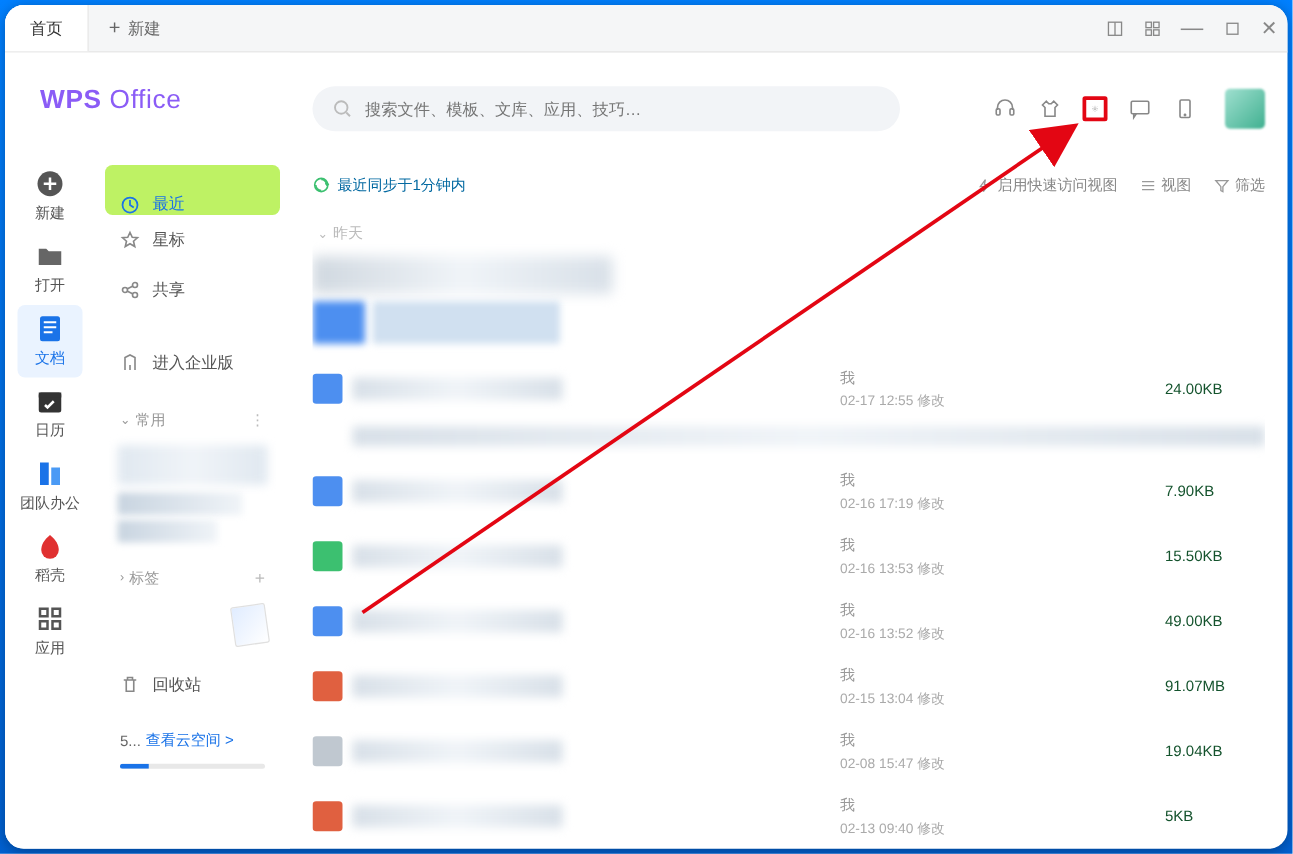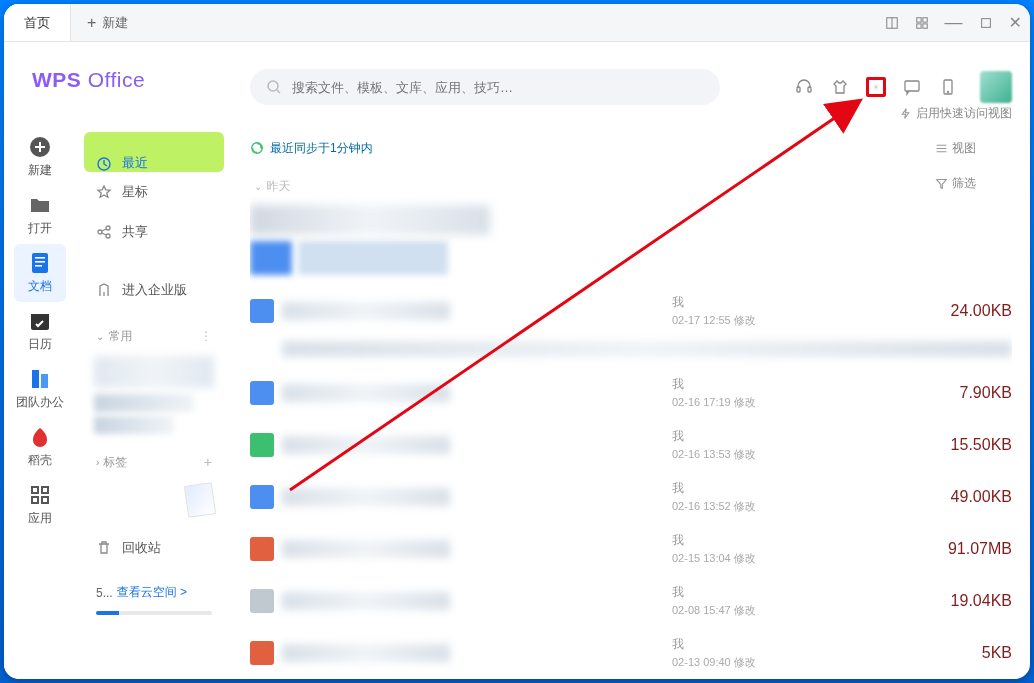--- a/index.html
+++ b/index.html
@@ -51,36 +51,36 @@
 .search-box { flex: 0 0 470px; height: 36px; background: #f2f4f7; border-radius: 18px; display: flex; align-items: center; padding: 0 16px; gap: 10px; color: #aaa; font-size: 13px; }
 .search-box input { border: none; background: transparent; flex: 1; outline: none; font-size: 13px; color: #666; }
 .top-icons { margin-left: auto; display: flex; align-items: center; gap: 16px; color: #888; }
 .top-icons span { cursor: pointer; display: inline-flex; align-items: center; justify-content: center; width: 20px; height: 20px; }
 .highlight-box { border: 3px solid #e30613; padding: 4px; border-radius: 2px; }
 .avatar { width: 32px; height: 32px; background: linear-gradient(135deg, #a0e0d0, #40b090); border-radius: 4px; margin-left: 6px; filter: blur(1px); }
 
 .toolbar-row { height: 32px; display: flex; align-items: center; font-size: 12px; color: #888; }
 .sync-status { display: flex; align-items: center; gap: 6px; color: #0369a1; }
 .sync-status .dot { width: 14px; height: 14px; }
-.tool-right { margin-left: auto; display: flex; gap: 18px; align-items: center; flex-direction: column; }
+.tool-right { margin-left: auto; display: flex; gap: 18px; align-items: center; }
 .tool-right span { cursor: pointer; color: #888; display: inline-flex; align-items: center; gap: 4px; }
 
 .section-label { font-size: 12px; color: #bbb; padding: 14px 0 6px 4px; display: flex; align-items: center; gap: 4px; }
 .section-label .chev2 { font-size: 10px; color: #bbb; }
 
 .file-list { flex: 1; overflow-y: auto; }
 .file-row { display: flex; align-items: center; padding: 6px 0; gap: 14px; min-height: 52px; }
 .file-thumb { width: 200px; height: 38px; display: flex; align-items: center; gap: 8px; }
 .fic { width: 24px; height: 24px; border-radius: 3px; flex-shrink: 0; }
 .fblur { flex: 1; height: 18px; background: linear-gradient(90deg, #d8e0e8, #f0f4f8, #d8e0e8); filter: blur(4px); border-radius: 2px; }
 .frow-meta { margin-left: auto; display: flex; align-items: center; width: 340px; }
 .fowner-col { width: 130px; font-size: 12px; color: #888; }
 .fowner-col .fowner { display: block; color: #999; margin-bottom: 2px; }
 .fowner-col .ftime { display: block; color: #aaa; font-size: 11px; }
-.fsize { width: 80px; text-align: right; font-size: 16px; color: #7f1d1d; margin-left: auto; }
+.fsize { width: 80px; text-align: left; font-size: 12px; color: #14532d; margin-left: auto; }
 .big-preview { display: flex; flex-direction: column; gap: 6px; padding: 4px 0 10px 0; }
 .big-preview .r1 { width: 240px; height: 30px; background: linear-gradient(90deg,#d0d8e0,#f0f4f8,#d8e0e8); filter: blur(5px); border-radius: 3px; }
 .big-preview .r2 { display: flex; gap: 6px; }
 .big-preview .sq { width: 42px; height: 34px; filter: blur(3px); border-radius: 2px; }
 svg.arrow { position: absolute; top: 0; left: 0; width: 1034px; height: 683px; pointer-events: none; }
 </style>
 </head>
 <body>
 
 <div class="app-window">

